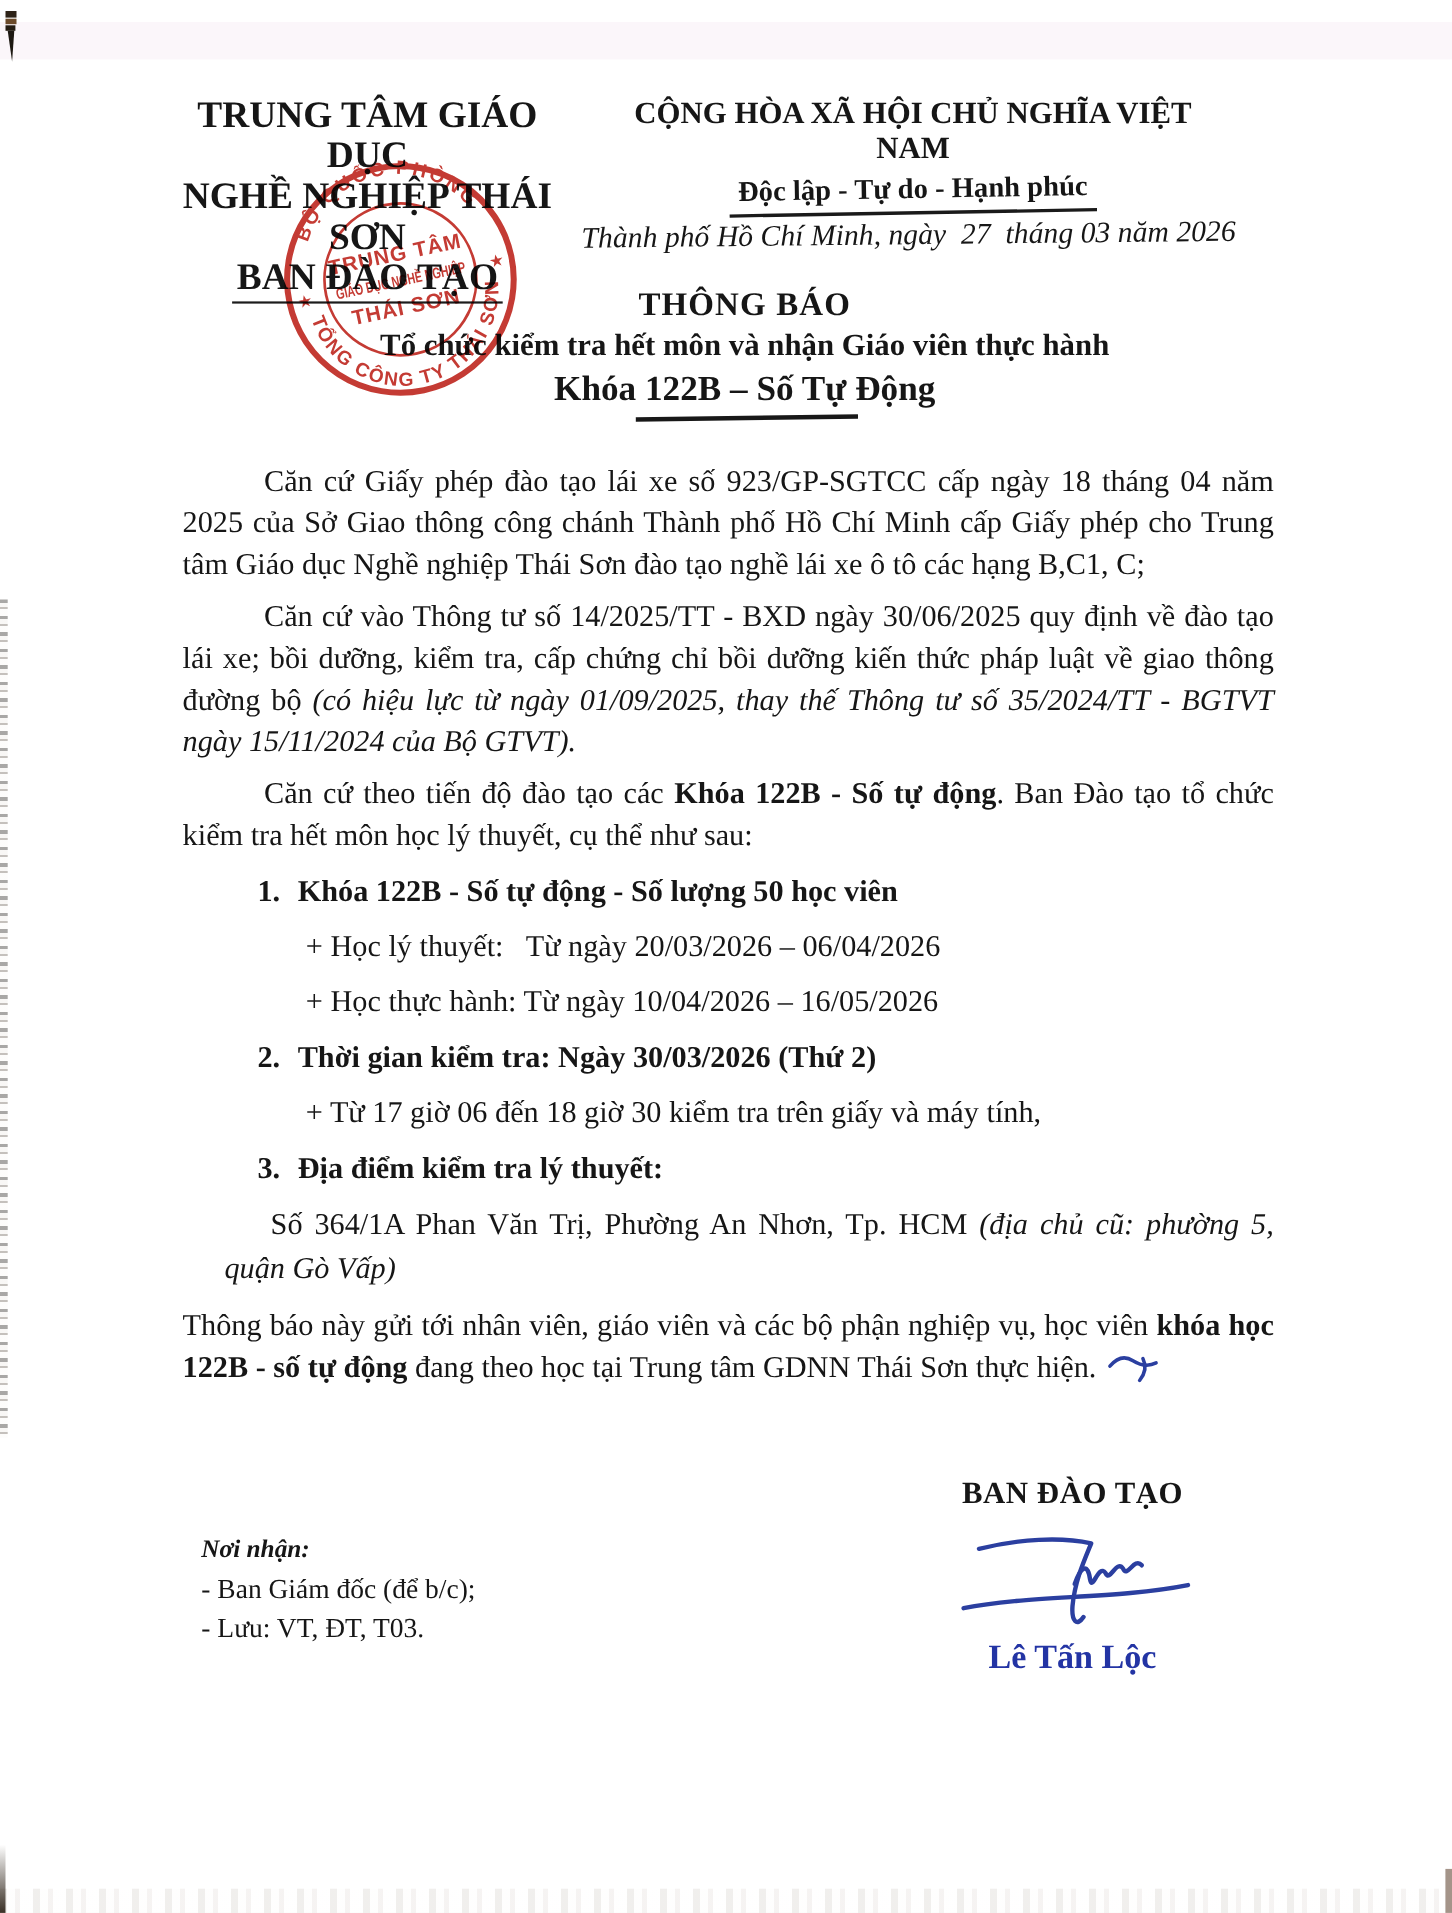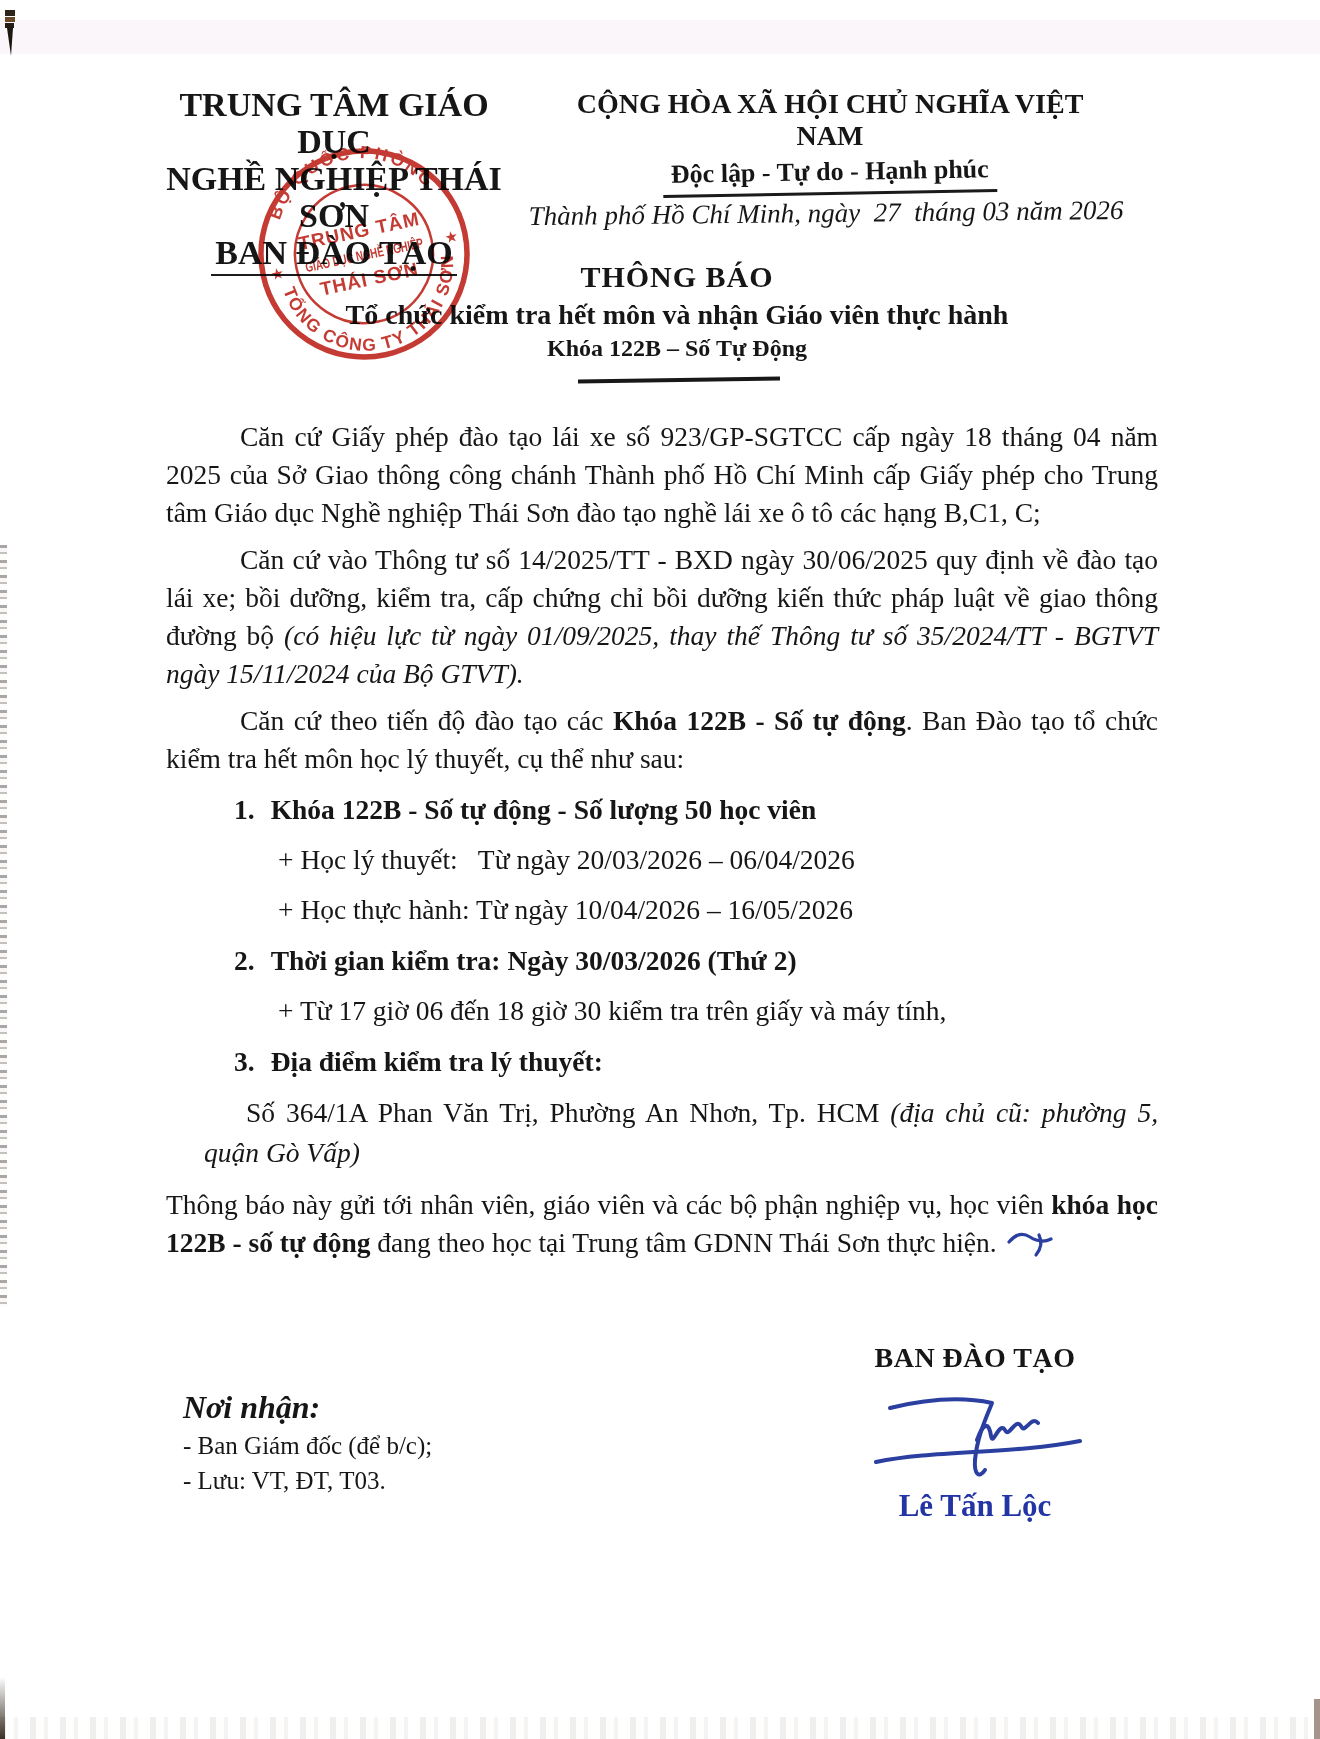--- a/index.html
+++ b/index.html
@@ -15,21 +15,21 @@
   .hdr-right{left:540px;top:88px;width:580px;text-align:center;}
   .hdr-right .l1{font-size:28px;font-weight:bold;}
   .hdr-right .l2{display:inline-block;font-size:26px;font-weight:bold;margin-top:5px;
                  border-bottom:3px solid #1a1a1a;padding:0 8px 5px;transform:rotate(-1deg);}
   .dateline{left:520px;top:198px;width:612px;font-size:27px;font-style:italic;text-align:center;
             transform:rotate(-0.6deg);white-space:pre;}
 
   
   .title-main{left:172px;top:260px;width:1010px;font-size:30px;font-weight:bold;text-align:center;letter-spacing:1px;}
   .title-sub1{left:172px;top:299px;width:1010px;font-size:28px;font-weight:bold;text-align:center;}
-  .title-sub2{left:172px;top:335px;width:1010px;font-size:24px;font-weight:bold;text-align:center;}
+  .title-sub2{left:172px;top:335px;width:1010px;font-size:32px;font-weight:bold;text-align:center;}
   .title-underline{left:578px;top:378px;width:202px;height:4px;background:#181818;transform:rotate(-0.8deg);}
 
   
   .stamp{left:254px;top:144px;width:220px;height:220px;transform:rotate(-12deg);
          mix-blend-mode:multiply;opacity:.93;}
   .stamp text{font-family:"Liberation Sans", sans-serif;font-weight:bold;}
 
   
   .body{left:166px;top:418px;width:992px;font-size:27.5px;line-height:38px;text-align:justify;}
   .para{margin:0 0 9px 0;text-indent:74px;}
@@ -40,21 +40,21 @@
   .closing{margin-top:13px;text-indent:0;}
   .mark-squiggle{display:inline-block;vertical-align:-6px;margin-left:10px;}
 
   
   .dept{left:790px;top:1342px;width:370px;font-size:28px;font-weight:bold;text-align:center;letter-spacing:.5px;}
   .sig{left:872px;top:1388px;}
   .sig-name{left:790px;top:1488px;width:370px;font-size:31px;font-weight:bold;text-align:center;color:#2334a4;}
 
   
   .recips{left:183px;top:1390px;font-size:25px;line-height:35px;text-align:left;}
-  .recips .lbl{font-size:32px;font-weight:bold;font-style:italic;margin-bottom:3px;}
+  .recips .lbl{font-size:23px;font-weight:bold;font-style:italic;margin-bottom:3px;}
 
   
   .art-topleft{left:3px;top:10px;}
   .art-pinkband{left:0;top:20px;width:1320px;height:34px;background:rgba(238,214,233,.22);}
   .art-leftstrip{left:0;top:545px;width:7px;height:762px;opacity:.75;
     background:repeating-linear-gradient(180deg,
       rgba(45,42,38,.55) 0 3px, rgba(205,196,184,.18) 3px 7px,
       rgba(82,70,58,.45) 7px 9px, rgba(232,226,216,.12) 9px 15px);}
   .art-bottomband{left:0;bottom:0;width:1320px;height:22px;opacity:.55;
     background:repeating-linear-gradient(90deg,

